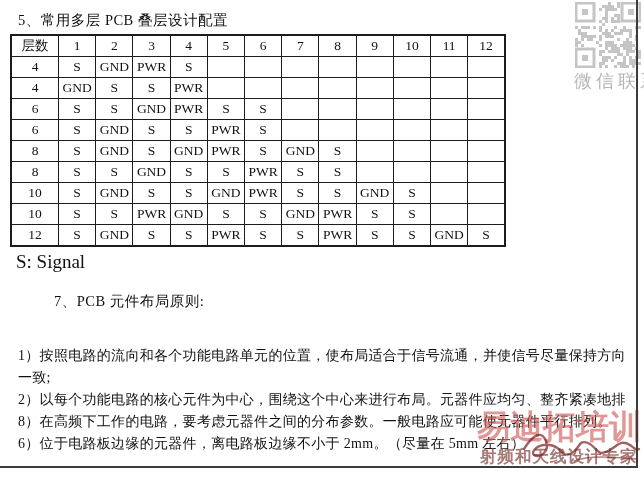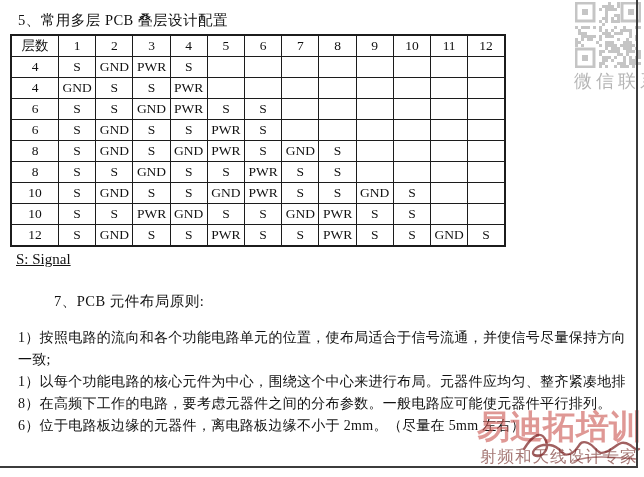--- a/index.html
+++ b/index.html
@@ -2,50 +2,50 @@
 <html style="--wm-brand: #cd5a55; --wm-tagline: #96615e;"><head>
 <meta charset="utf-8">
 <style>
   html,body{margin:0;padding:0;background:#fff;}
   .page{
     position:relative;width:644px;height:477px;background:#ffffff;overflow:hidden;
     font-family:"Liberation Serif","DejaVu Serif",serif;color:#111;
   }
   .title{position:absolute;left:18px;top:11px;font-size:14.5px;letter-spacing:.5px;white-space:pre;}
   .title-7{position:absolute;left:18px;top:292px;font-size:14.5px;letter-spacing:.5px;white-space:pre;margin-left:36px;}
-  .signal-note{position:absolute;left:16px;top:251px;font-size:15px;text-decoration:underline;}
+  .signal-note{position:absolute;left:16px;top:251px;font-size:19px;}
   table.stackup{
     position:absolute;left:10px;top:34px;width:496px;border-collapse:collapse;table-layout:fixed;
     font-size:13.5px;
   }
   table.stackup td,table.stackup th{
     border:1px solid #1c1c1c;height:20px;padding:0;text-align:center;vertical-align:middle;
     font-weight:normal;overflow:hidden;
   }
   table.stackup{border:2px solid #1c1c1c;}
-  .principles{position:absolute;left:18px;top:327px;width:606px;font-size:14px;line-height:22px;letter-spacing:.3px;}
+  .principles{position:absolute;left:18px;top:345px;width:606px;font-size:14px;line-height:22px;letter-spacing:.3px;}
   .principles div{white-space:pre;}
   
   .edge-right{position:absolute;left:636px;top:0;width:2px;height:468px;background:#3c3c3c;}
   .edge-bottom{position:absolute;left:0;top:466px;width:638px;height:2px;background:#3c3c3c;}
   
   .qr-wrap{position:absolute;left:574px;top:2px;width:68px;height:82px;pointer-events:none;}
   .qr-svg{position:absolute;left:1px;top:0;opacity:.55;}
   .qr-caption{
     position:absolute;left:0;top:67px;width:70px;font-size:18px;letter-spacing:4px;
     color:#b5b5b5;white-space:nowrap;font-family:Liberation Serif, serif;
   }
   
   .wm-brand{
     position:absolute;left:477px;top:405px;font-size:33px;font-weight:bold;
     color:var(--wm-brand,#cd5a55);opacity:.62;letter-spacing:0px;pointer-events:none;
     font-family:Liberation Serif, serif;white-space:nowrap;
   }
   .wm-tagline{
-    position:absolute;left:480px;top:446px;font-size:16.5px;font-weight:normal;
+    position:absolute;left:480px;top:446px;font-size:16.5px;font-weight:bold;
     color:var(--wm-tagline,#96615e);opacity:.85;letter-spacing:1px;pointer-events:none;white-space:nowrap;
   }
   .wm-sign{position:absolute;left:520px;top:415px;pointer-events:none;opacity:.7;}
 </style>
 </head>
 <body>
 
 <div class="page">
 
   <div class="title">5、常用多层 PCB 叠层设计配置</div>
@@ -207,21 +207,21 @@
       </tbody>
   </table>
 
   <div class="signal-note">S: Signal</div>
 
   <div class="title-7">7、PCB 元件布局原则:</div>
 
   <div class="principles">
       <div>1）按照电路的流向和各个功能电路单元的位置，使布局适合于信号流通，并使信号尽量保持方向</div>
       <div>一致;</div>
-      <div>1）以每个功能电路的核心元件为中心，围绕这个中心来进行布局。元器件应均匀、整齐紧凑地排</div>
+      <div>2）以每个功能电路的核心元件为中心，围绕这个中心来进行布局。元器件应均匀、整齐紧凑地排</div>
       <div>8）在高频下工作的电路，要考虑元器件之间的分布参数。一般电路应可能使元器件平行排列。</div>
       <div>6）位于电路板边缘的元器件，离电路板边缘不小于 2mm。（尽量在 5mm 左右）</div>
     </div>
 
   <div class="qr-wrap">
     <svg class="qr-svg" width="66" height="66" viewBox="0 0 66 66">
         <g>
           <rect x="1" y="1" width="18" height="18" fill="none" stroke="#979797" stroke-width="3"></rect>
           <rect x="7" y="7" width="6" height="6" fill="#979797"></rect>
         </g>

